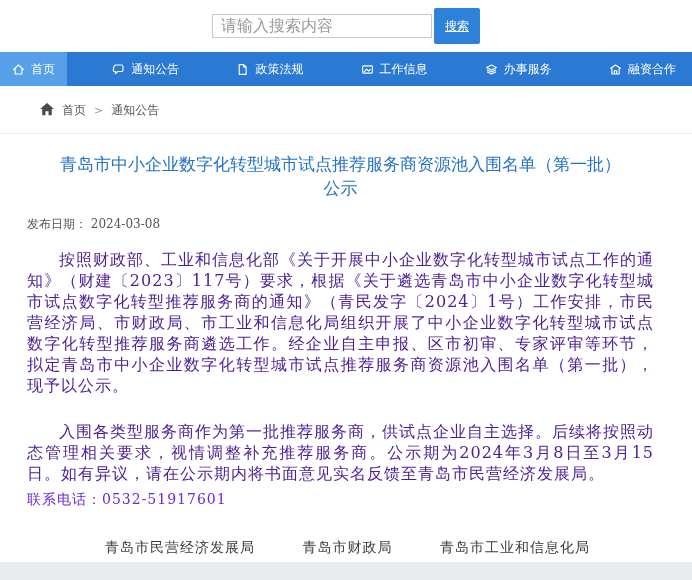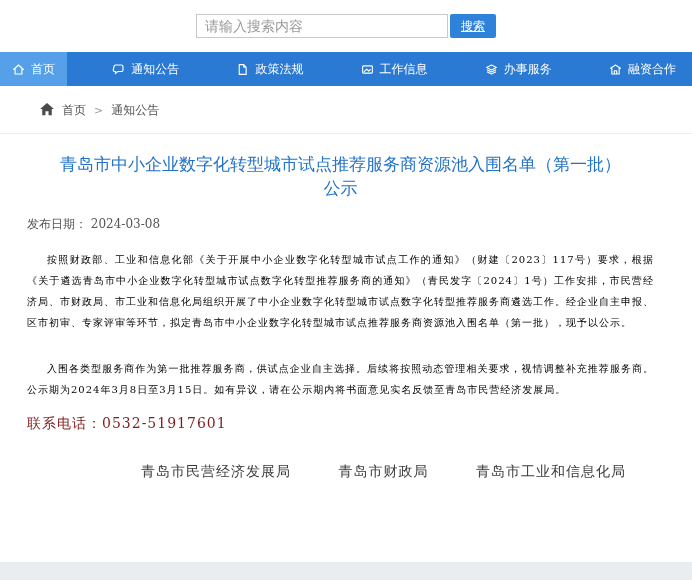--- a/index.html
+++ b/index.html
@@ -1,50 +1,50 @@
 <!DOCTYPE html>
 <html><head>
 <meta charset="utf-8">
 <style>
   * { margin:0; padding:0; box-sizing:border-box; }
   html,body { width:692px; height:580px; background:#ffffff; font-family:"DejaVu Sans","Liberation Sans",sans-serif; overflow:hidden; }
 
   
   .top-header { height:52px; background:#ffffff; display:flex; align-items:center; justify-content:center; }
   .search-wrap { display:flex; align-items:center; }
-  .search-input { width:252px; height:24px; border:1px solid #c9c9c9; background:#fff; padding:0 8px; font-size:14px; color:#333; outline:none; }
+  .search-input { width:220px; height:24px; border:1px solid #c9c9c9; background:#fff; padding:0 8px; font-size:16px; color:#333; outline:none; }
   .search-input::placeholder { color:#9a9a9a; }
-  .search-btn { height:24px; width:46px; margin-left:2px; background:#2e82d9; color:#fff; border:none; font-size:12px; cursor:pointer; border-radius:2px;text-decoration:underline; }
+  .search-btn { height:36px; width:46px; margin-left:2px; background:#2e82d9; color:#fff; border:none; font-size:12px; cursor:pointer; border-radius:2px;text-decoration:underline; }
 
   
   .main-nav { height:34px; background:#2a79d3; display:flex; align-items:stretch; justify-content:space-between; padding-right:4px; }
   .nav-item { display:flex; align-items:center; gap:6px; padding:0 12px; color:#ffffff; font-size:12px; cursor:pointer; white-space:nowrap; }
   .nav-item.active { background:#55a0e8; }
   .nicon { display:flex; align-items:center; }
   .nicon svg { width:13px; height:13px; stroke:#fff; fill:none; stroke-width:1.4; stroke-linecap:round; stroke-linejoin:round; }
 
   
   .crumb-bar { padding:16px 0 14px 40px; display:flex; align-items:center; gap:8px; font-size:12px; color:#666; border-bottom:1px solid #ececec; background:#fff; }
   .crumb-home svg { width:14px; height:13px; fill:#4a4a4a; }
   .crumb-sep { color:#999; font-size:11px; }
   .crumb-link { color:#555; cursor:pointer; }
   .crumb-current { color:#555; }
 
   
   .article { padding:18px 38px 0 27px; }
   .article-title { text-align:center; color:#2273c8; font-size:17px; font-weight:normal; line-height:24px; padding:0 30px; }
   .pub-date { color:#555; font-size:12px; margin-top:16px; font-family:"DejaVu Serif","Liberation Serif",serif; }
-  .body-text { margin-top:16px; font-family:"DejaVu Serif","Liberation Serif",serif; color:#000000; font-size:10px; line-height:21px; text-align:justify; letter-spacing:1px; }
+  .body-text { margin-top:16px; font-family:"DejaVu Serif","Liberation Serif",serif; color:#4c1d95; font-size:16px; line-height:21px; text-align:justify; letter-spacing:1px; }
   .body-text p { text-indent:2em; }
   .body-text p + p { margin-top:25px; }
 
-  .contact { margin-top:11px; font-family:"DejaVu Serif","Liberation Serif",serif; color:#7f1d1d; font-size:14px; line-height:24px; letter-spacing:1px; }
+  .contact { margin-top:3px; font-family:"DejaVu Serif","Liberation Serif",serif; color:#6d28d9; font-size:14px; line-height:24px; letter-spacing:1px; }
   .contact div { margin-bottom:1px; }
 
-  .signatures { margin-top:28px; text-align:right; padding-right:28px; font-family:"DejaVu Serif","Liberation Serif",serif; color:#3a3a3a; font-size:14px; letter-spacing:1px; }
+  .signatures { margin-top:28px; text-align:center; padding-right:28px; font-family:"DejaVu Serif","Liberation Serif",serif; color:#3a3a3a; font-size:14px; letter-spacing:1px; }
   .signatures span { margin-left:42px; }
 
   
   .footer-strip { position:absolute; left:0; bottom:0; width:692px; height:18px; background:#e9edf0; }
 </style>
 </head>
 <body>
 
 <div class="top-header">
   <div class="search-wrap">

